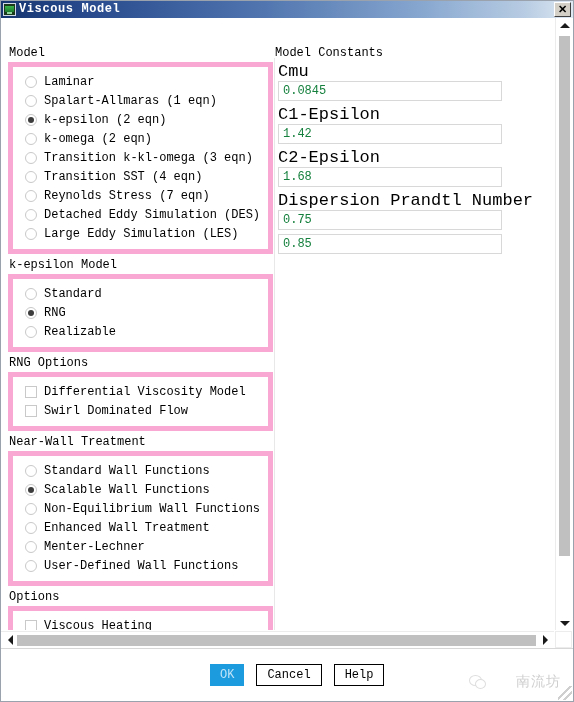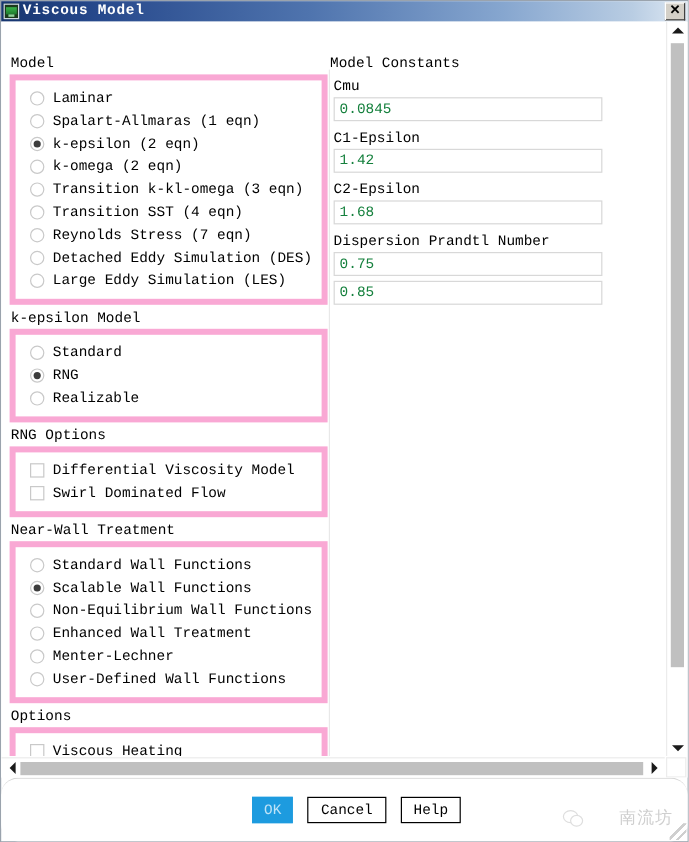--- a/index.html
+++ b/index.html
@@ -177,21 +177,21 @@
     width: 12px; height: 12px;
     flex: 0 0 12px;
     border: 1px solid #c9c9c9;
     background: #ffffff;
     box-sizing: border-box;
     position: relative;
   }
 
   
   .field-label {
-    font-size: 12px;
+    font-size: 17px;
     line-height: 14px;
     padding: 3px 0 2px 1px;
     white-space: nowrap;
   }
   .field-input {
     display: block;
     width: 224px;
     height: 20px;
     box-sizing: border-box;
     border: 1px solid #d8d8d8;
@@ -310,21 +310,20 @@
   
   .footer {
     height: 52px;
     min-height: 52px;
     border-top: 1px solid #d7d7d7;
     background: #ffffff;
     position: relative;
     display: flex;
     align-items: center;
     padding-left: 209px;
-    border-radius: 14px;
   }
   .btn {
     font-family: "Liberation Mono", "DejaVu Sans Mono", monospace;
     font-size: 12px;
     height: 22px;
     line-height: 20px;
     padding: 0 10px;
     border: 1px solid #000000;
     background: #ffffff;
     color: #000000;

